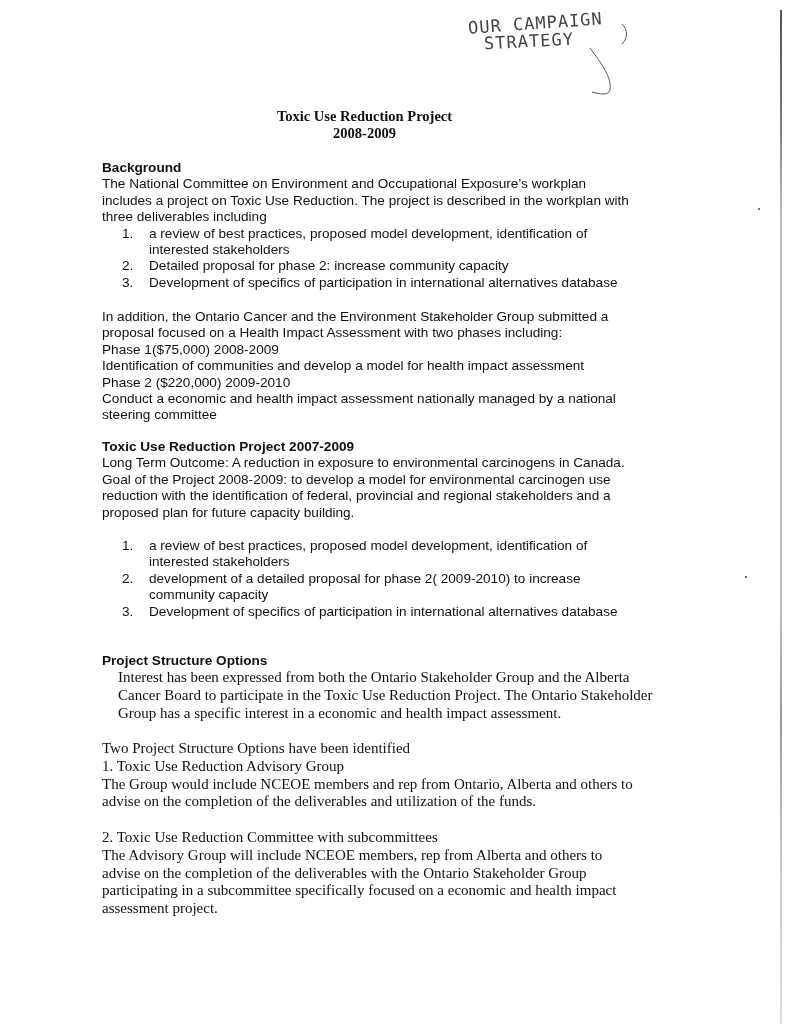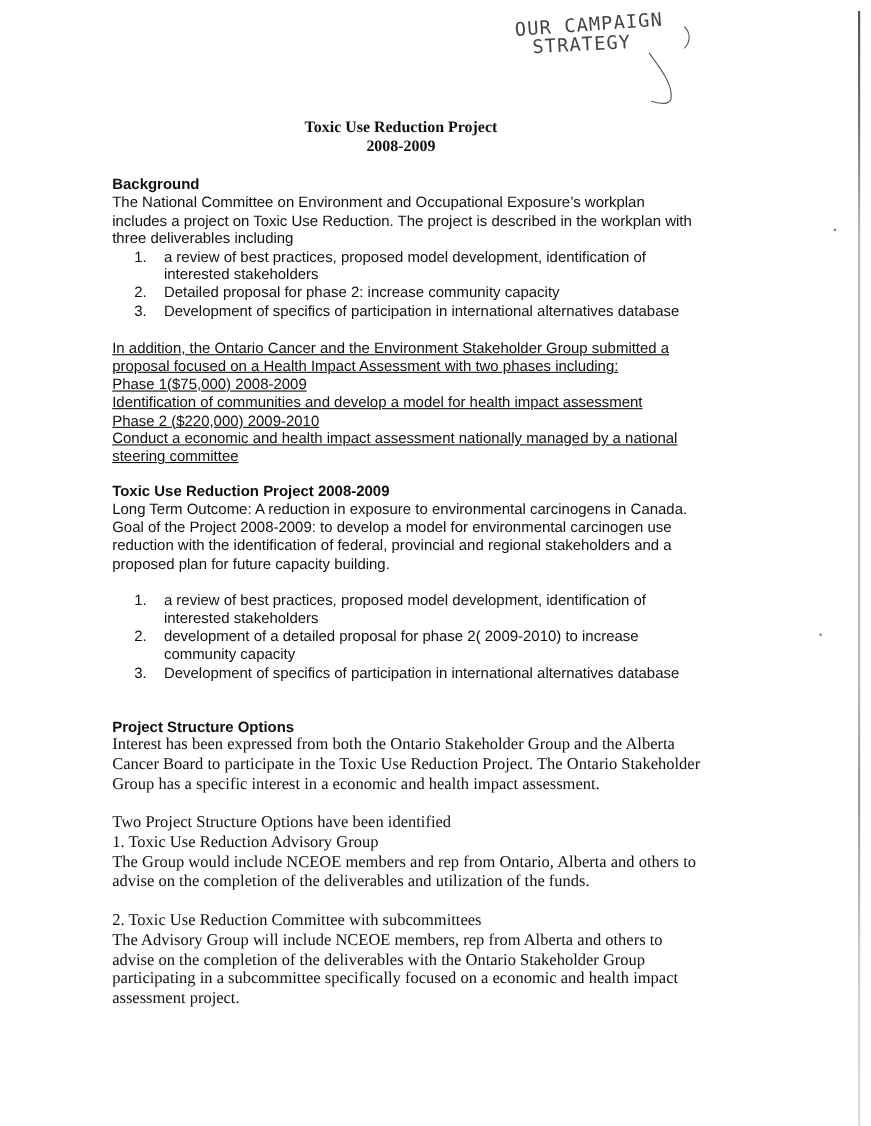--- a/index.html
+++ b/index.html
@@ -54,32 +54,32 @@
     <div class="li">
       <span class="num">2.</span>
       <div>Detailed proposal for phase 2: increase community capacity</div>
     </div>
     <div class="li">
       <span class="num">3.</span>
       <div>Development of specifics of participation in international alternatives database</div>
     </div>
   </div>
 
-  <div class="block sans" style="top:309px;text-decoration:underline;">
+  <div class="block sans" style="top:309px;">
     <div>In addition, the Ontario Cancer and the Environment Stakeholder Group submitted a</div>
     <div>proposal focused on a Health Impact Assessment with two phases including:</div>
     <div>Phase 1($75,000) 2008-2009</div>
     <div>Identification of communities and develop a model for health impact assessment</div>
     <div>Phase 2 ($220,000) 2009-2010</div>
     <div>Conduct a economic and health impact assessment nationally managed by a national</div>
     <div>steering committee</div>
   </div>
 
   <div class="block sans" style="top:439px;">
-    <div class="h">Toxic Use Reduction Project 2008-2009</div>
+    <div class="h">Toxic Use Reduction Project 2007-2009</div>
     <div>Long Term Outcome:  A reduction in exposure to environmental carcinogens in Canada.</div>
     <div>Goal of the Project 2008-2009:  to develop a model for environmental carcinogen use</div>
     <div>reduction with the identification of federal, provincial and regional stakeholders and a</div>
     <div>proposed plan for future capacity building.</div>
   </div>
 
   <div class="block sans" style="top:538px;">
     <div class="li">
       <span class="num">1.</span>
       <div>a review of best practices, proposed model development, identification of</div>
@@ -91,21 +91,21 @@
       <div>community capacity</div>
     </div>
     <div class="li">
       <span class="num">3.</span>
       <div>Development of specifics of participation in international alternatives database</div>
     </div>
   </div>
 
   <div class="block sans h" style="top:653px;">Project Structure Options</div>
 
-  <div class="block serif" style="top:669px; width:570px;">
+  <div class="block serif" style="top:669px; width:570px;margin-left:16px;">
     <div>Interest has been expressed from both the Ontario Stakeholder Group and the Alberta</div>
     <div>Cancer Board to participate in the Toxic Use Reduction Project.  The Ontario Stakeholder</div>
     <div>Group has a specific interest in a economic and health impact assessment.</div>
   </div>
 
   <div class="block serif" style="top:740px; width:570px;">
     <div>Two Project Structure Options have been identified</div>
     <div>1. Toxic Use Reduction Advisory Group</div>
     <div>The Group would include NCEOE members and rep from Ontario, Alberta and others to</div>
     <div>advise on the completion of the deliverables and utilization of the funds.</div>

